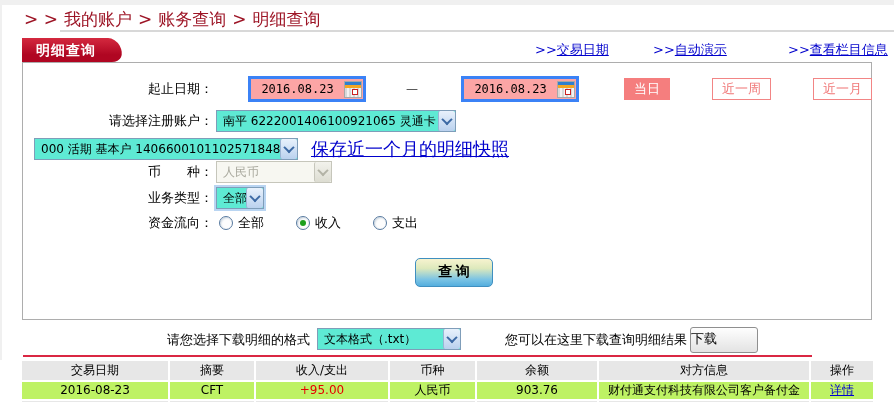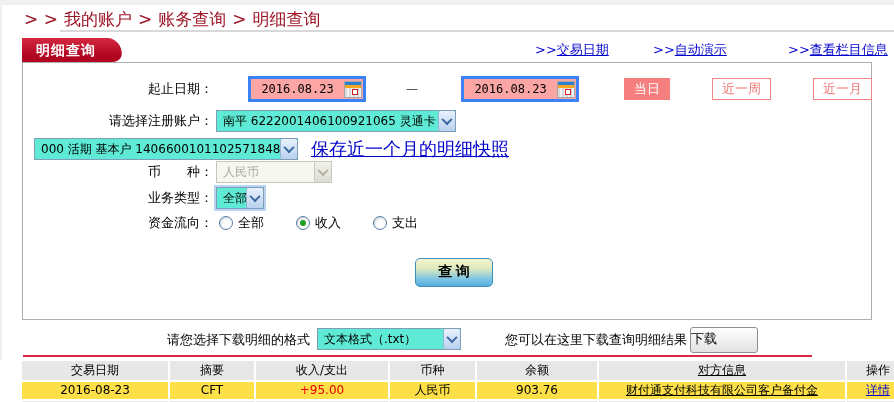--- a/index.html
+++ b/index.html
@@ -92,23 +92,23 @@
       border:1px solid #8f8f8f;border-radius:3px;background:linear-gradient(180deg,#fefefe,#e3e3e3);
       font-size:13px;line-height:22px;cursor:pointer;}
 
   .red-line{position:absolute;left:23px;top:355px;width:789px;height:2px;background:#da2743;}
 
   
   .tbl{position:absolute;left:22px;top:361px;width:851px;}
   .trow{display:flex;gap:2px;margin-bottom:2px;}
   .cell{text-align:center;font-size:12px;overflow:hidden;white-space:nowrap;flex:none;}
   .th{background:#e7e7e7;height:19px;line-height:19px;}
-  .td{background:#fde047;height:17px;line-height:17px;}
+  .td{background:#bef264;height:17px;line-height:17px;}
   .sliver{background:#e7e7e7;height:6px;}
-  .c0{width:146px;} .c1{width:84px;} .c2{width:132px;} .c3{width:85px;} .c4{width:120px;} .c5{width:246px;text-decoration:underline;} .c6{width:62px;}
+  .c0{width:146px;} .c1{width:84px;} .c2{width:132px;} .c3{width:85px;} .c4{width:120px;} .c5{width:210px;} .c6{width:62px;}
   .amount{color:#e60000;}
   .detail-link{color:#0000d0;text-decoration:underline;cursor:pointer;}
 </style>
 </head>
 <body>
 
 <div class="top-strip"></div>
 <div class="left-strip"></div>
 
 <div class="breadcrumb">

